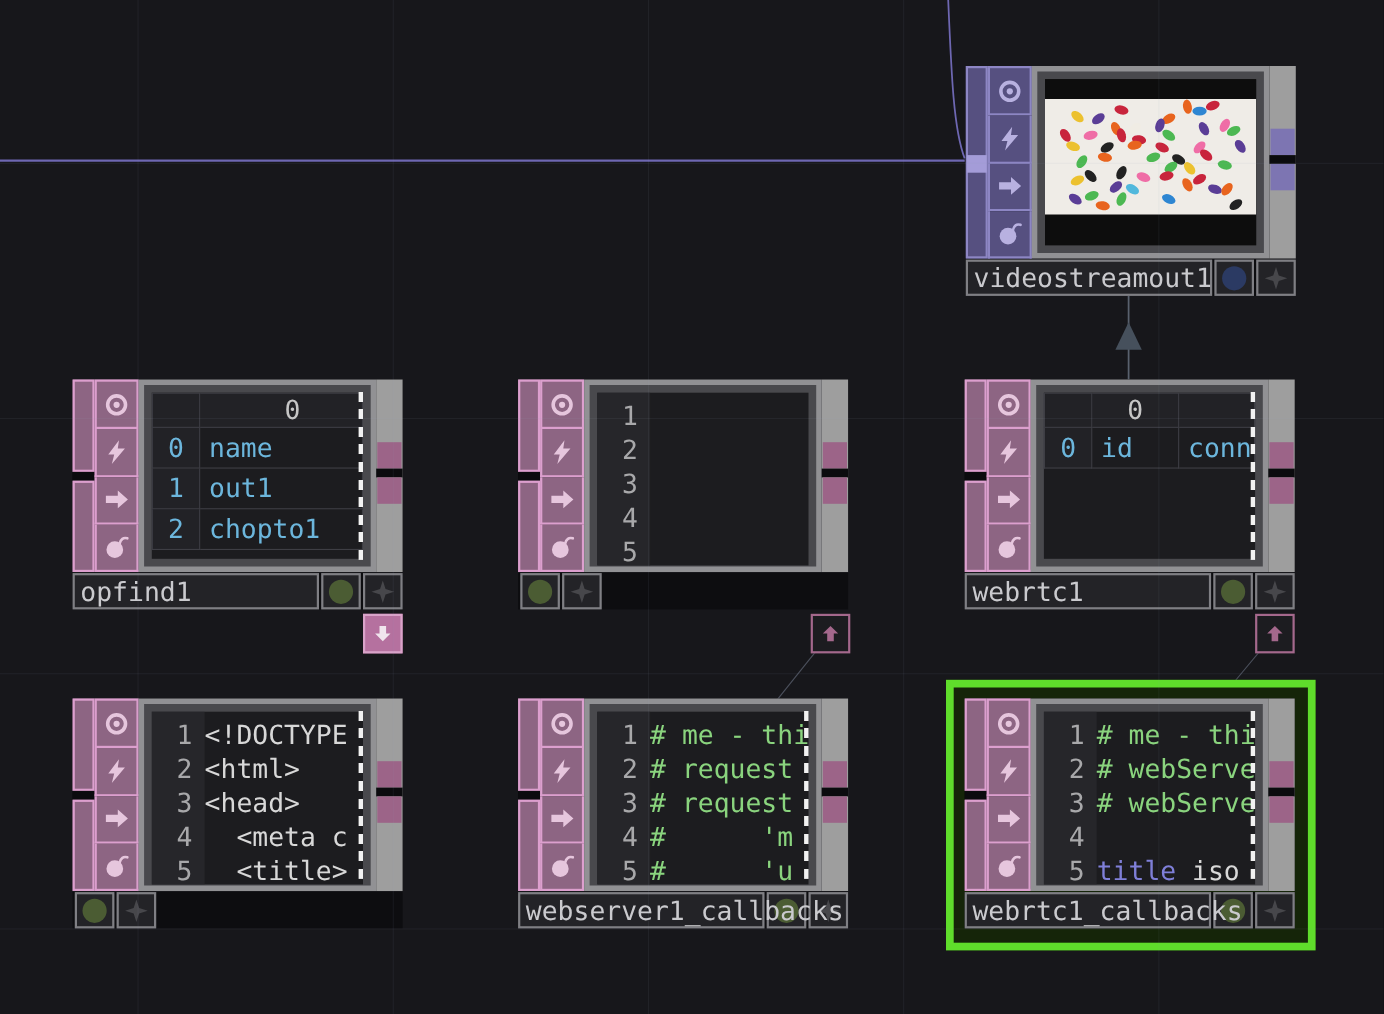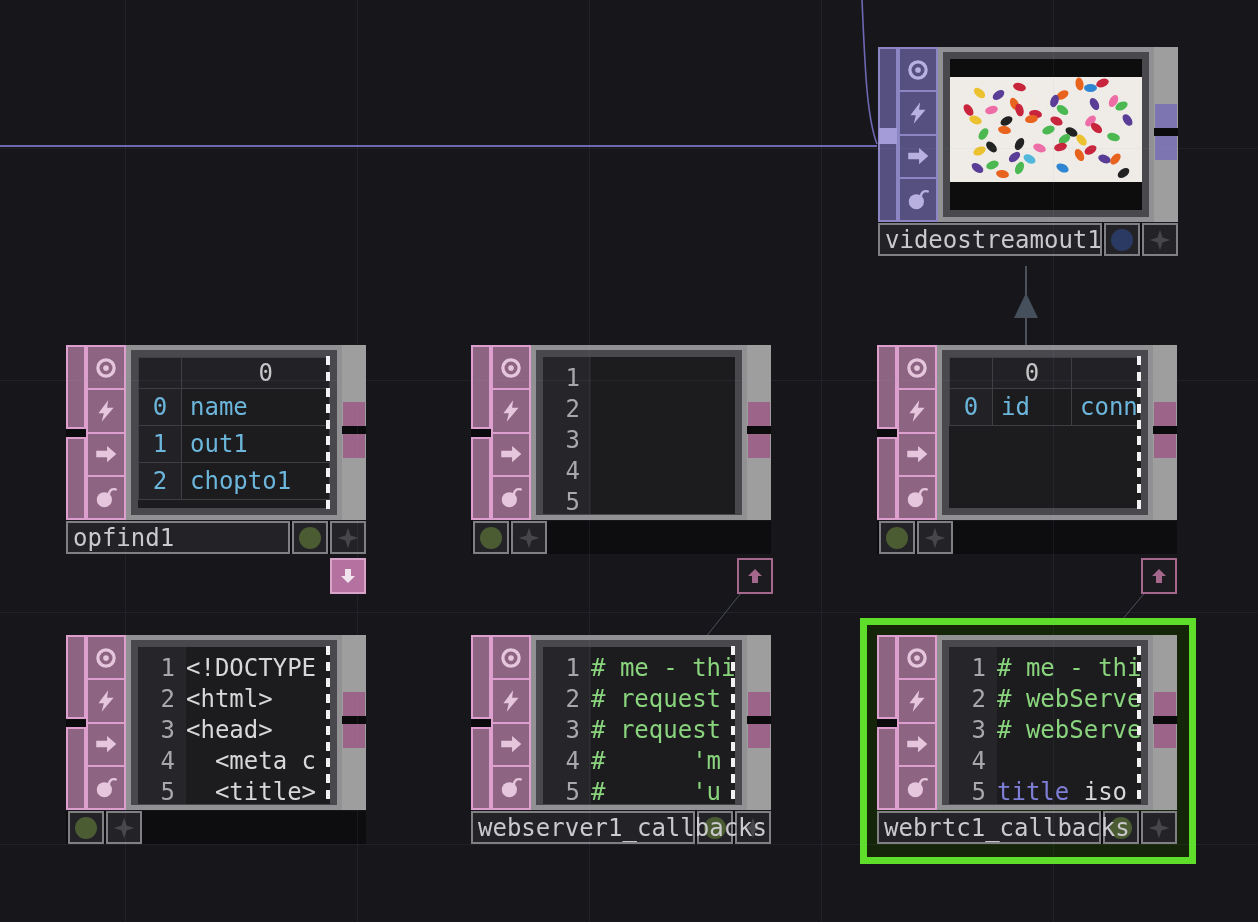--- a/index.html
+++ b/index.html
@@ -84,21 +84,21 @@
     <path d="M0 146 H877" stroke="#6e67b2" stroke-width="2" fill="none"></path>
     <path d="M862 0 C865 70 867 118 877 144" stroke="#6e67b2" stroke-width="1.6" fill="none"></path>
     <path d="M1026 266 V345" stroke="#59616e" stroke-width="1.6" fill="none"></path>
     <polygon points="1014,318 1038,318 1026,293" fill="#46505c"></polygon>
     <path d="M697 648 L753 578" stroke="#4b505c" stroke-width="1" fill="none"></path>
     <path d="M1122 620 L1157 578" stroke="#4b505c" stroke-width="1" fill="none"></path>
   </svg>
 
   <div class="selframe"></div>
 
-  <div class="node top" id="n-videostreamout1" style="left:878px;top:47px">
+  <div class="node top" id="n-videostreamout1" style="left:878px;top:60px">
     <div class="body">
       <div class="strip solid">
         <div class="patch"></div>
       </div>
       <div class="flags">
         <div class="flag">
             <svg viewBox="0 0 24 24">
               <circle cx="12" cy="12" r="7.5" fill="none" stroke="currentColor" stroke-width="3"></circle>
               <circle cx="12" cy="12" r="2.6" fill="currentColor"></circle>
             </svg>
@@ -407,20 +407,23 @@
           <div class="cutline"></div>
         </div>
       </div>
       <div class="rbar">
         <div class="osq1"></div>
         <div class="ogap"></div>
         <div class="osq2"></div>
       </div>
     </div>
     <div class="plate">
+      <div class="nfield">
+          <span>webrtc1</span>
+        </div>
       <div class="ncell">
           <span class="dot" style="background: rgb(75, 92, 51);"></span>
         </div>
       <div class="ncell star">
           <svg viewBox="0 0 24 24">
             <path d="M12 2.5 L14.3 9.7 L21.5 12 L14.3 14.3 L12 21.5 L9.7 14.3 L2.5 12 L9.7 9.7 z"></path>
           </svg>
         </div>
     </div>
   </div>

